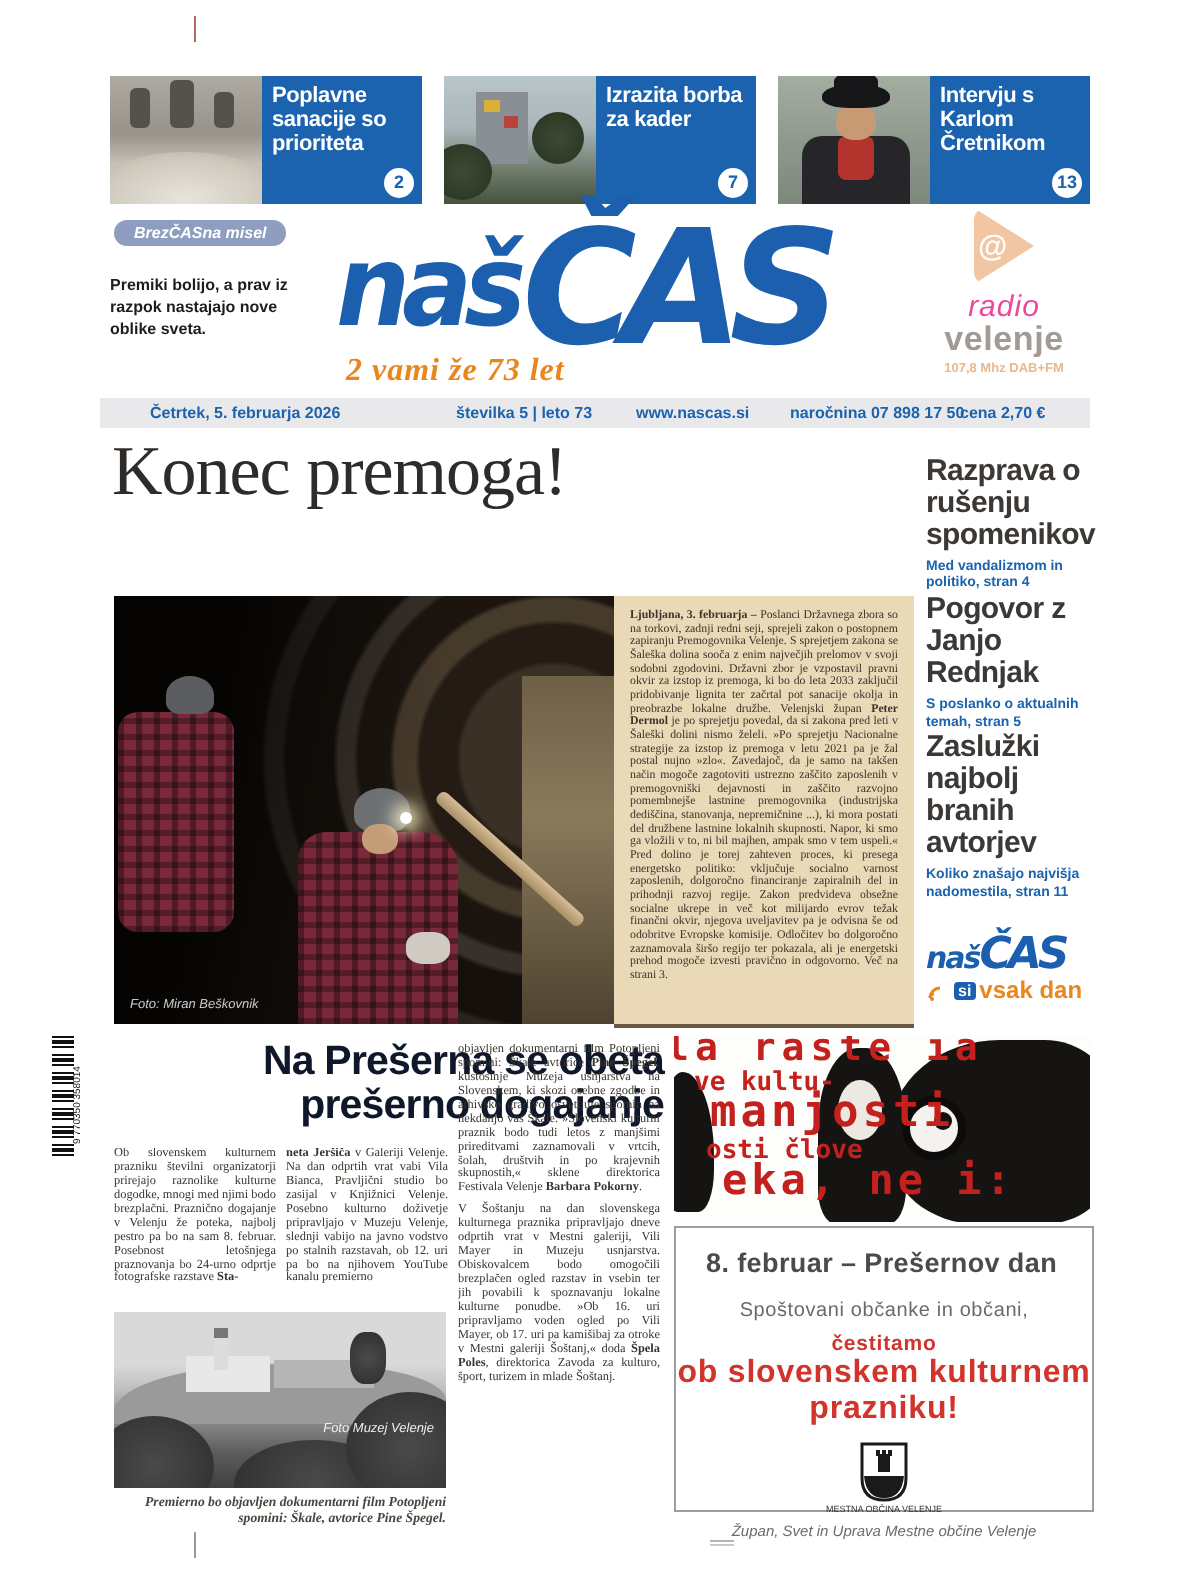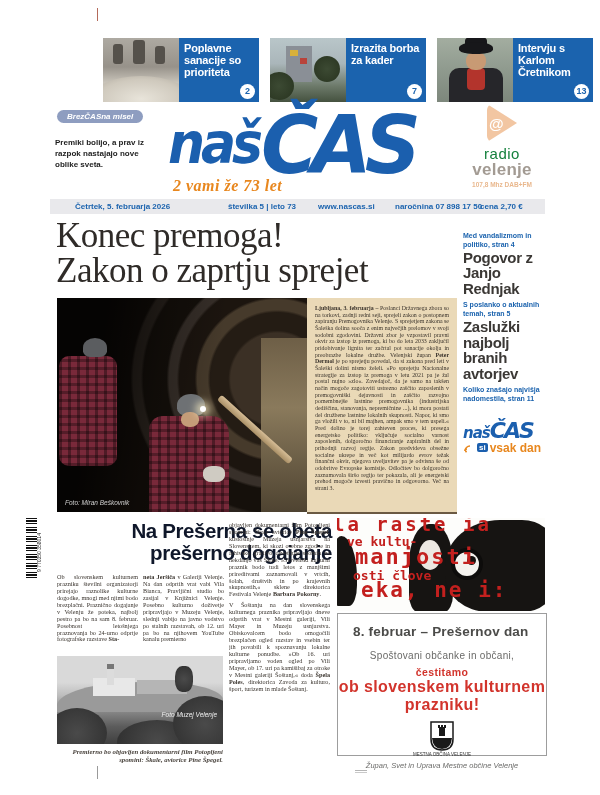--- a/index.html
+++ b/index.html
@@ -6,21 +6,21 @@
   #page{position:relative;width:600px;height:795px;background:#ffffff;overflow:hidden;
         font-family:"Liberation Sans",sans-serif;color:#333;}
   .abs{position:absolute;}
 
   
   .regv{width:1px;height:13px;background:#b46a5a;}
   .regv2{width:1px;height:13px;background:#9a9a9a;}
   .regeq{width:12px;height:1px;background:#b5b5b5;box-shadow:0 2px 0 #c9c9c9;}
 
   
-  #teasers{left:55px;top:38px;width:490px;height:64px;display:flex;gap:11px;margin-left:48px;}
+  #teasers{left:55px;top:38px;width:490px;height:64px;display:flex;gap:11px;}
   .teaser{flex:1;display:flex;height:64px;}
   .tphoto{width:76px;height:64px;position:relative;overflow:hidden;flex:none;}
   .tbox{flex:1;background:#1b63ae;color:#fff;position:relative;padding:4px 5px;}
   .tbox .tt{font-weight:bold;font-size:11px;line-height:1.1;letter-spacing:-0.2px;}
   .tnum{position:absolute;right:4px;bottom:3px;width:15px;height:15px;border-radius:50%;
         background:#fff;color:#1b63ae;font-weight:bold;font-size:9px;line-height:15px;text-align:center;}
   
   .ph1{background:linear-gradient(180deg,#aeaaa2 0%,#97928a 45%,#c9c4ba 70%,#b8b2a6 100%);}
   .ph1 .tbl{position:absolute;left:-12px;bottom:-20px;width:100px;height:46px;border-radius:50%;
             background:radial-gradient(ellipse at center,#e8e4da 0%,#cfc9bd 60%,#a8a298 100%);}
@@ -46,21 +46,21 @@
   #logo .nas{font-family:"DejaVu Sans",sans-serif;font-weight:bold;font-style:italic;
              font-size:52px;letter-spacing:-4px;margin-top:14px;transform:scaleY(1.08);}
   #logo .cas{font-family:"DejaVu Sans",sans-serif;font-weight:bold;font-style:italic;
              font-size:78px;letter-spacing:-7px;margin-left:2px;transform:scaleY(1.02);}
   #tagline{left:173px;top:177px;color:#e8871e;font-family:"Liberation Serif",serif;
            font-weight:bold;font-style:italic;font-size:16px;letter-spacing:0.5px;}
   #radio{left:456px;top:104px;width:92px;text-align:center;}
   #radio .tri{width:0;height:0;border-left:30px solid #f2c6a2;border-top:19px solid transparent;
               border-bottom:19px solid transparent;margin:0 auto;position:relative;border-radius:6px;}
   #radio .at{position:absolute;left:-28px;top:-8px;color:#fff;font-size:15px;font-weight:bold;}
-  #radio .r1{color:#15803d;font-size:15px;line-height:1.0;margin-top:4px;letter-spacing:0.5px;}
+  #radio .r1{color:#ec4899;font-size:15px;line-height:1.0;margin-top:4px;letter-spacing:0.5px;font-style:italic;}
   #radio .r2{color:#a39b93;font-size:17px;font-weight:bold;line-height:1.0;letter-spacing:0.3px;}
   #radio .r3{color:#e9b88e;font-size:6.5px;font-weight:bold;margin-top:3px;}
 
   
   #datebar{left:50px;top:199px;width:495px;height:15px;background:#e9e9ec;color:#1b63ae;
            font-size:8px;font-weight:bold;}
   #datebar span{position:absolute;top:3px;}
   .d1{left:25px;} .d2{left:178px;} .d3{left:268px;} .d4{left:345px;} .d5{left:430px;}
 
   
@@ -215,21 +215,20 @@
   <div id="datebar" class="abs">
     <span class="d1">Četrtek, 5. februarja 2026</span>
     <span class="d2">številka 5 | leto 73</span>
     <span class="d3">www.nascas.si</span>
     <span class="d4">naročnina 07 898 17 50</span>
     <span class="d5">cena 2,70 €</span>
   </div>
 
   <div id="headline" class="abs">
     <div>Konec premoga!</div>
-    <div>Zakon o zaprtju sprejet</div>
   </div>
 
   <div id="mainphoto" class="abs">
     <div class="m-shade"></div>
     <div class="rock"></div>
     <div class="miner1 plaid"></div>
     <div class="helm1"></div>
     <div class="miner2 plaid"></div>
     <div class="axe"></div>
     <div class="helm2"></div>
@@ -239,20 +238,21 @@
     <div id="photocredit">Foto: Miran Beškovnik</div>
   </div>
 
   <div id="tanpanel" class="abs">
     <div class="txt">
       <span class="bld">Ljubljana, 3. februarja – </span><span>Poslanci Državnega zbora so na torkovi, zadnji redni seji, sprejeli zakon o postopnem zapiranju Premogovnika Velenje. S sprejetjem zakona se Šaleška dolina sooča z enim največjih prelomov v svoji sodobni zgodovini. Državni zbor je vzpostavil pravni okvir za izstop iz premoga, ki bo do leta 2033 zaključil pridobivanje lignita ter začrtal pot sanacije okolja in preobrazbe lokalne družbe. Velenjski župan </span><span class="bld">Peter Dermol</span><span> je po sprejetju povedal, da si zakona pred leti v Šaleški dolini nismo želeli. »Po sprejetju Nacionalne strategije za izstop iz premoga v letu 2021 pa je žal postal nujno »zlo«. Zavedajoč, da je samo na takšen način mogoče zagotoviti ustrezno zaščito zaposlenih v premogovniški dejavnosti in zaščito razvojno pomembnejše lastnine premogovnika (industrijska dediščina, stanovanja, nepremičnine ...), ki mora postati del družbene lastnine lokalnih skupnosti. Napor, ki smo ga vložili v to, ni bil majhen, ampak smo v tem uspeli.« Pred dolino je torej zahteven proces, ki presega energetsko politiko: vključuje socialno varnost zaposlenih, dolgoročno financiranje zapiralnih del in prihodnji razvoj regije. Zakon predvideva obsežne socialne ukrepe in več kot milijardo evrov težak finančni okvir, njegova uveljavitev pa je odvisna še od odobritve Evropske komisije. Odločitev bo dolgoročno zaznamovala širšo regijo ter pokazala, ali je energetski prehod mogoče izvesti pravično in odgovorno. Več na strani 3.</span>
     </div>
   </div>
 
   <div id="sidebar" class="abs">
+    <div class="sb-h">Razprava o rušenju spomenikov</div>
     <div class="sb-s">Med vandalizmom in politiko, stran 4</div>
     <div class="sb-h gap">Pogovor z Janjo Rednjak</div>
     <div class="sb-s">S poslanko o aktualnih temah, stran 5</div>
     <div class="sb-h gap">Zaslužki najbolj branih avtorjev</div>
     <div class="sb-s">Koliko znašajo najvišja nadomestila, stran 11</div>
     <div id="sblogo">
       <span class="l1 nas">naš</span><span class="l1 cas">ČAS</span>
       <div class="row2">
         <svg width="12" height="11" viewBox="0 0 12 11">
           <path d="M2,9 a2,2 0 0 1 2,-2" stroke="#e8871e" stroke-width="1.4" fill="none"></path>

